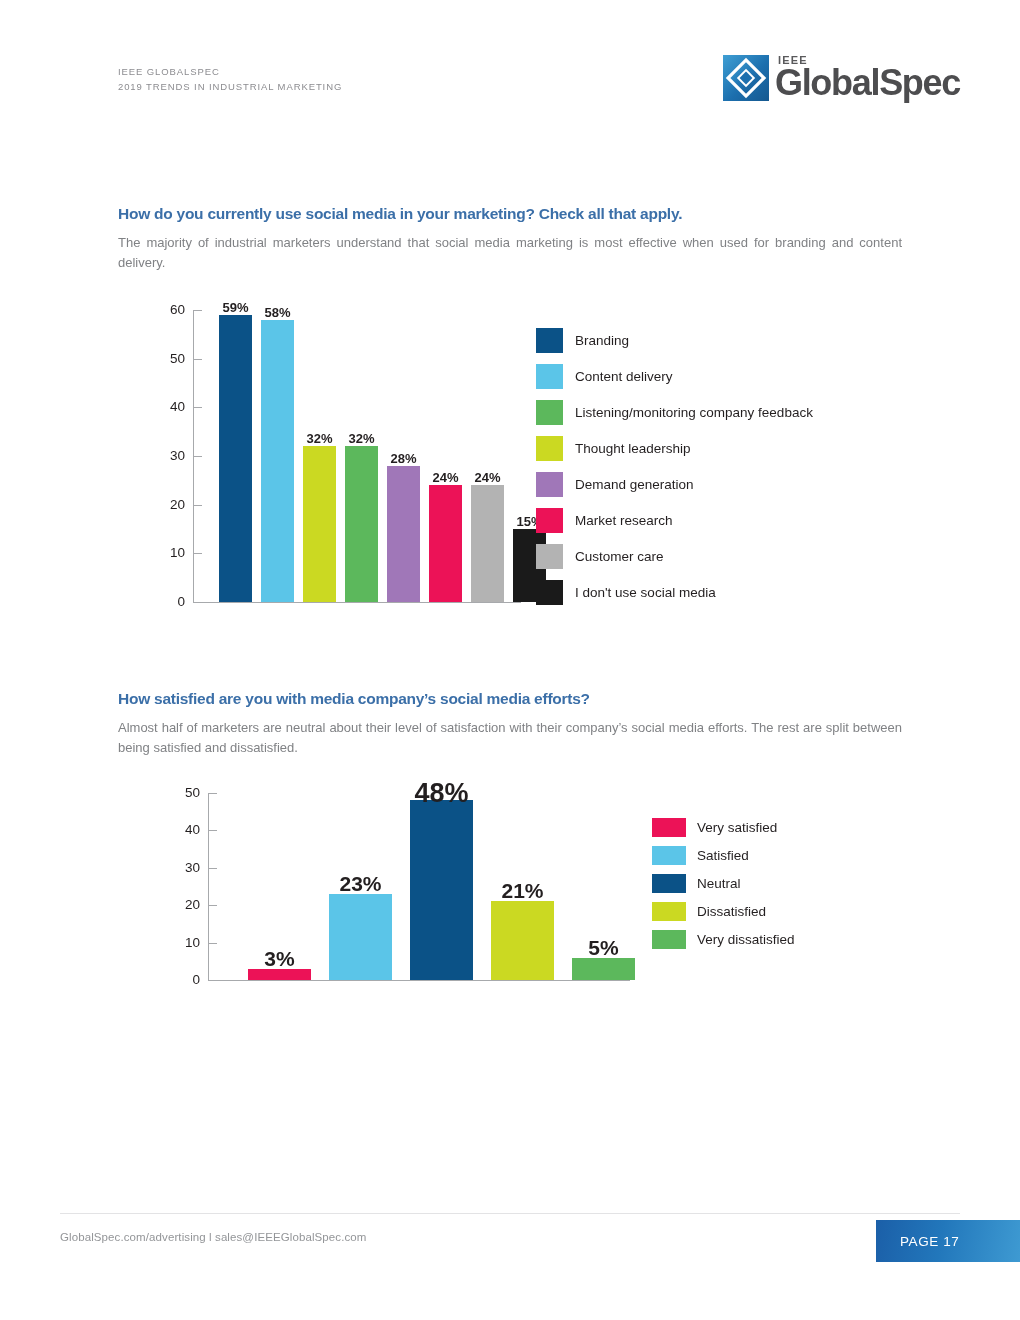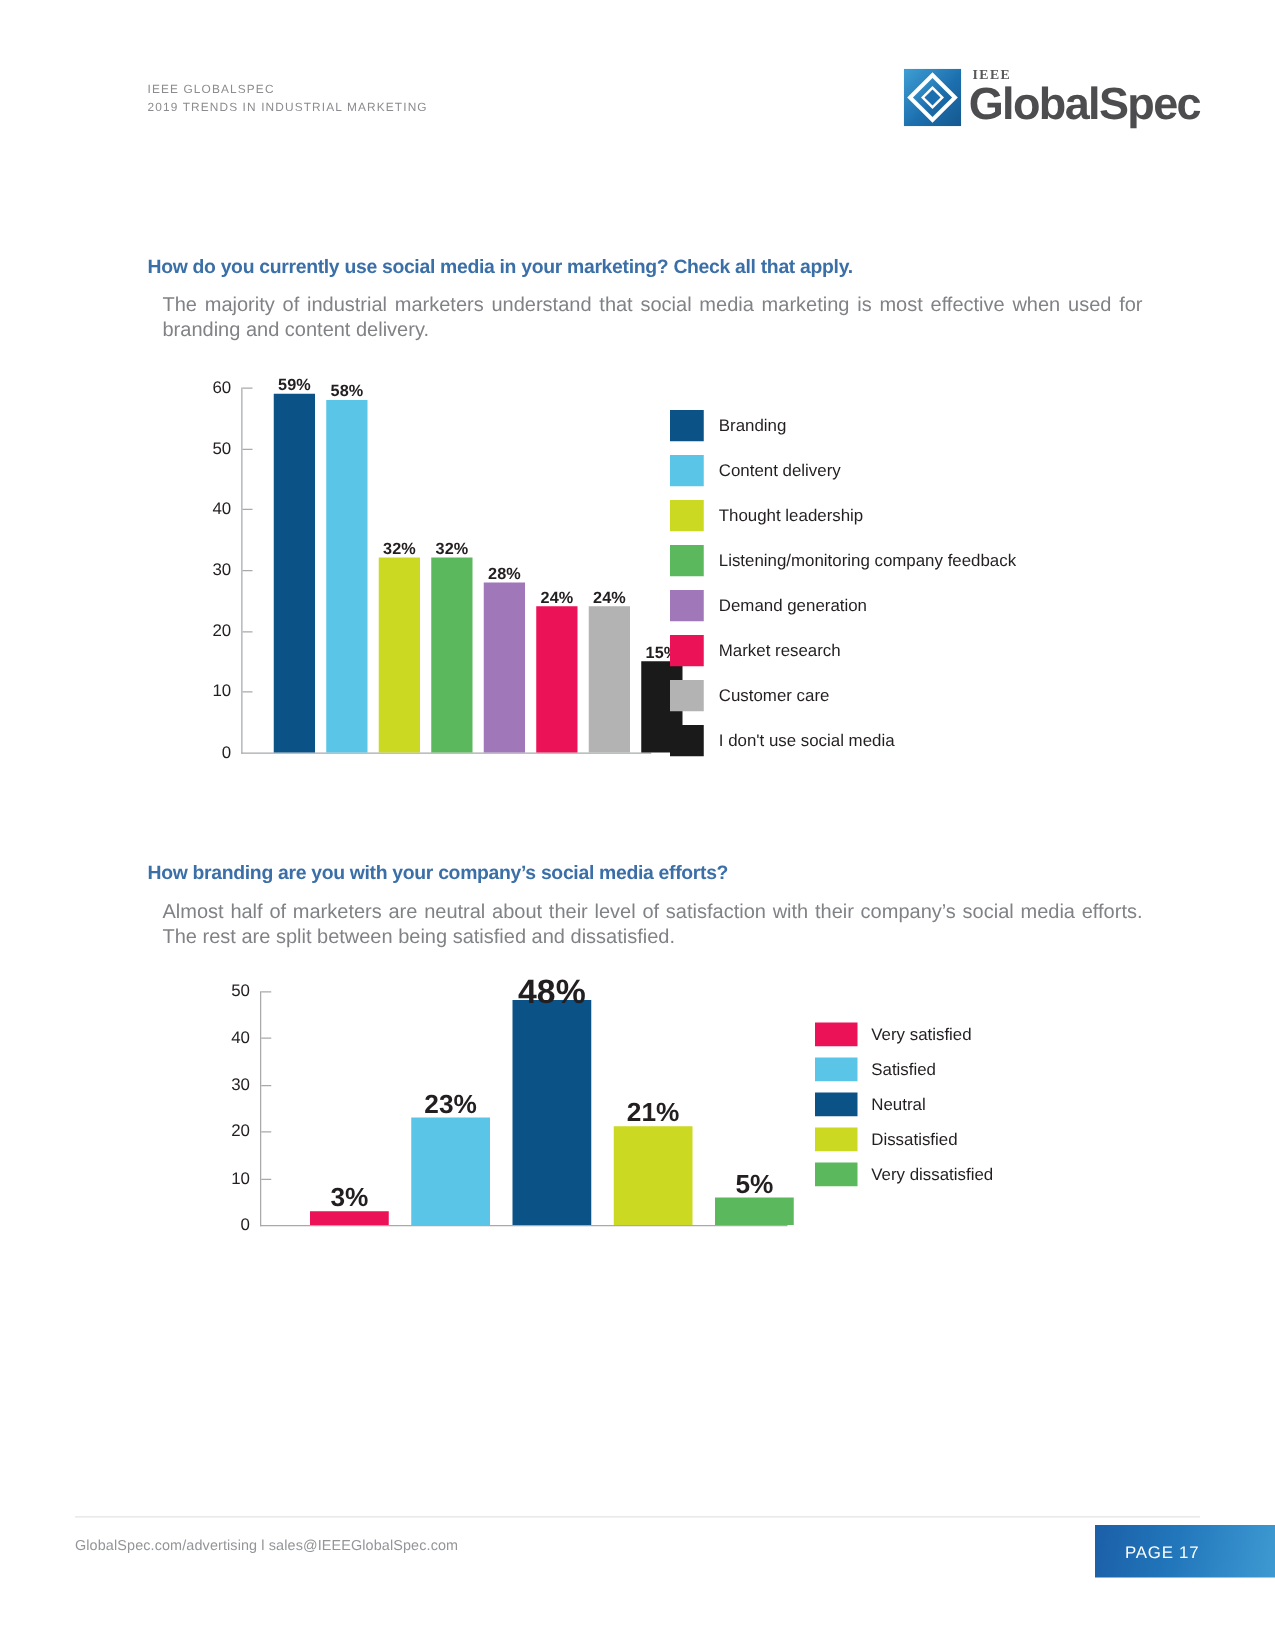--- a/index.html
+++ b/index.html
@@ -50,21 +50,20 @@
   .logo-inner { display: flex; align-items: center; }
   .logo-mark { width: 46px; height: 46px; margin-right: 6px; display:block; }
   .logo-type { position: relative; }
   .logo-ieee {
     font-size: 11px;
     font-weight: 700;
     letter-spacing: 1.2px;
     color: #5a5a5c;
     line-height: 11px;
     margin-left: 3px;
-    font-family: Liberation Serif, serif;
   }
   .logo-name {
     font-size: 36px;
     font-weight: 700;
     letter-spacing: -1.3px;
     line-height: 34px;
     color: #4d4d4f;
   }
 
   
@@ -72,23 +71,23 @@
   .sec-title {
     color: #3b6fa8;
     font-size: 15.5px;
     font-weight: 700;
     letter-spacing: -0.25px;
     margin: 0 0 10px 0;
     white-space: nowrap;
   }
   .sec-desc {
     color: #808285;
-    font-size: 16px;
+    font-size: 13px;
     line-height: 20px;
-    margin: 12px;
+    margin: 0;
     text-align: justify;
     width: 784px;
   }
 
   
   .chart-wrap { position: relative; }
 
   .y-axis-line {
     position: absolute;
     background: #a7a9ac;
@@ -246,48 +245,48 @@
     <div class="legend" style="left: 536px; top: 322px;">
       <div class="legend-row" style="height: 36px;">
         <span class="legend-swatch" style="width: 27px; height: 25px; background: rgb(11, 82, 135); margin-right: 12px;"></span>
         <span class="legend-text" style="font-size: 13.5px;">Branding</span>
       </div>
       <div class="legend-row" style="height: 36px;">
         <span class="legend-swatch" style="width: 27px; height: 25px; background: rgb(91, 197, 232); margin-right: 12px;"></span>
         <span class="legend-text" style="font-size: 13.5px;">Content delivery</span>
       </div>
       <div class="legend-row" style="height: 36px;">
+        <span class="legend-swatch" style="width: 27px; height: 25px; background: rgb(92, 184, 92); margin-right: 12px;"></span>
+        <span class="legend-text" style="font-size: 13.5px;">Listening/monitoring company feedback</span>
+      </div>
+      <div class="legend-row" style="height: 36px;">
         <span class="legend-swatch" style="width: 27px; height: 25px; background: rgb(203, 217, 34); margin-right: 12px;"></span>
         <span class="legend-text" style="font-size: 13.5px;">Thought leadership</span>
       </div>
       <div class="legend-row" style="height: 36px;">
-        <span class="legend-swatch" style="width: 27px; height: 25px; background: rgb(92, 184, 92); margin-right: 12px;"></span>
-        <span class="legend-text" style="font-size: 13.5px;">Listening/monitoring company feedback</span>
-      </div>
-      <div class="legend-row" style="height: 36px;">
         <span class="legend-swatch" style="width: 27px; height: 25px; background: rgb(160, 119, 184); margin-right: 12px;"></span>
         <span class="legend-text" style="font-size: 13.5px;">Demand generation</span>
       </div>
       <div class="legend-row" style="height: 36px;">
         <span class="legend-swatch" style="width: 27px; height: 25px; background: rgb(236, 18, 87); margin-right: 12px;"></span>
         <span class="legend-text" style="font-size: 13.5px;">Market research</span>
       </div>
       <div class="legend-row" style="height: 36px;">
         <span class="legend-swatch" style="width: 27px; height: 25px; background: rgb(179, 179, 179); margin-right: 12px;"></span>
         <span class="legend-text" style="font-size: 13.5px;">Customer care</span>
       </div>
       <div class="legend-row" style="height: 36px;">
         <span class="legend-swatch" style="width: 27px; height: 25px; background: rgb(26, 26, 26); margin-right: 12px;"></span>
         <span class="legend-text" style="font-size: 13.5px;">I don't use social media</span>
       </div>
     </div>
   </div>
 
 <div class="section" style="top:690px;">
-  <h2 class="sec-title">How branding are you with your company’s social media efforts?</h2>
+  <h2 class="sec-title">How satisfied are you with media company’s social media efforts?</h2>
   <p class="sec-desc">Almost half of marketers are neutral about their level of satisfaction with their company’s social media efforts. The rest are split between being satisfied and dissatisfied.</p>
 </div>
 
 <div class="chart-wrap" id="chart2" style="position:absolute; left:0; top:0; width:1020px; height:1320px; pointer-events:none;">
     <div class="y-axis-line" style="left: 208px; top: 793px; width: 1px; height: 188px;"></div>
     <div class="x-axis-line" style="left: 208px; top: 980px; width: 422px;"></div>
     <div class="y-label" style="left: 162px; top: 973px; width: 38px; font-size: 13.5px;">0</div>
     <div class="tick" style="left: 209px; top: 943px; width: 8px;"></div>
     <div class="y-label" style="left: 162px; top: 935.6px; width: 38px; font-size: 13.5px;">10</div>
     <div class="tick" style="left: 209px; top: 905px; width: 8px;"></div>

